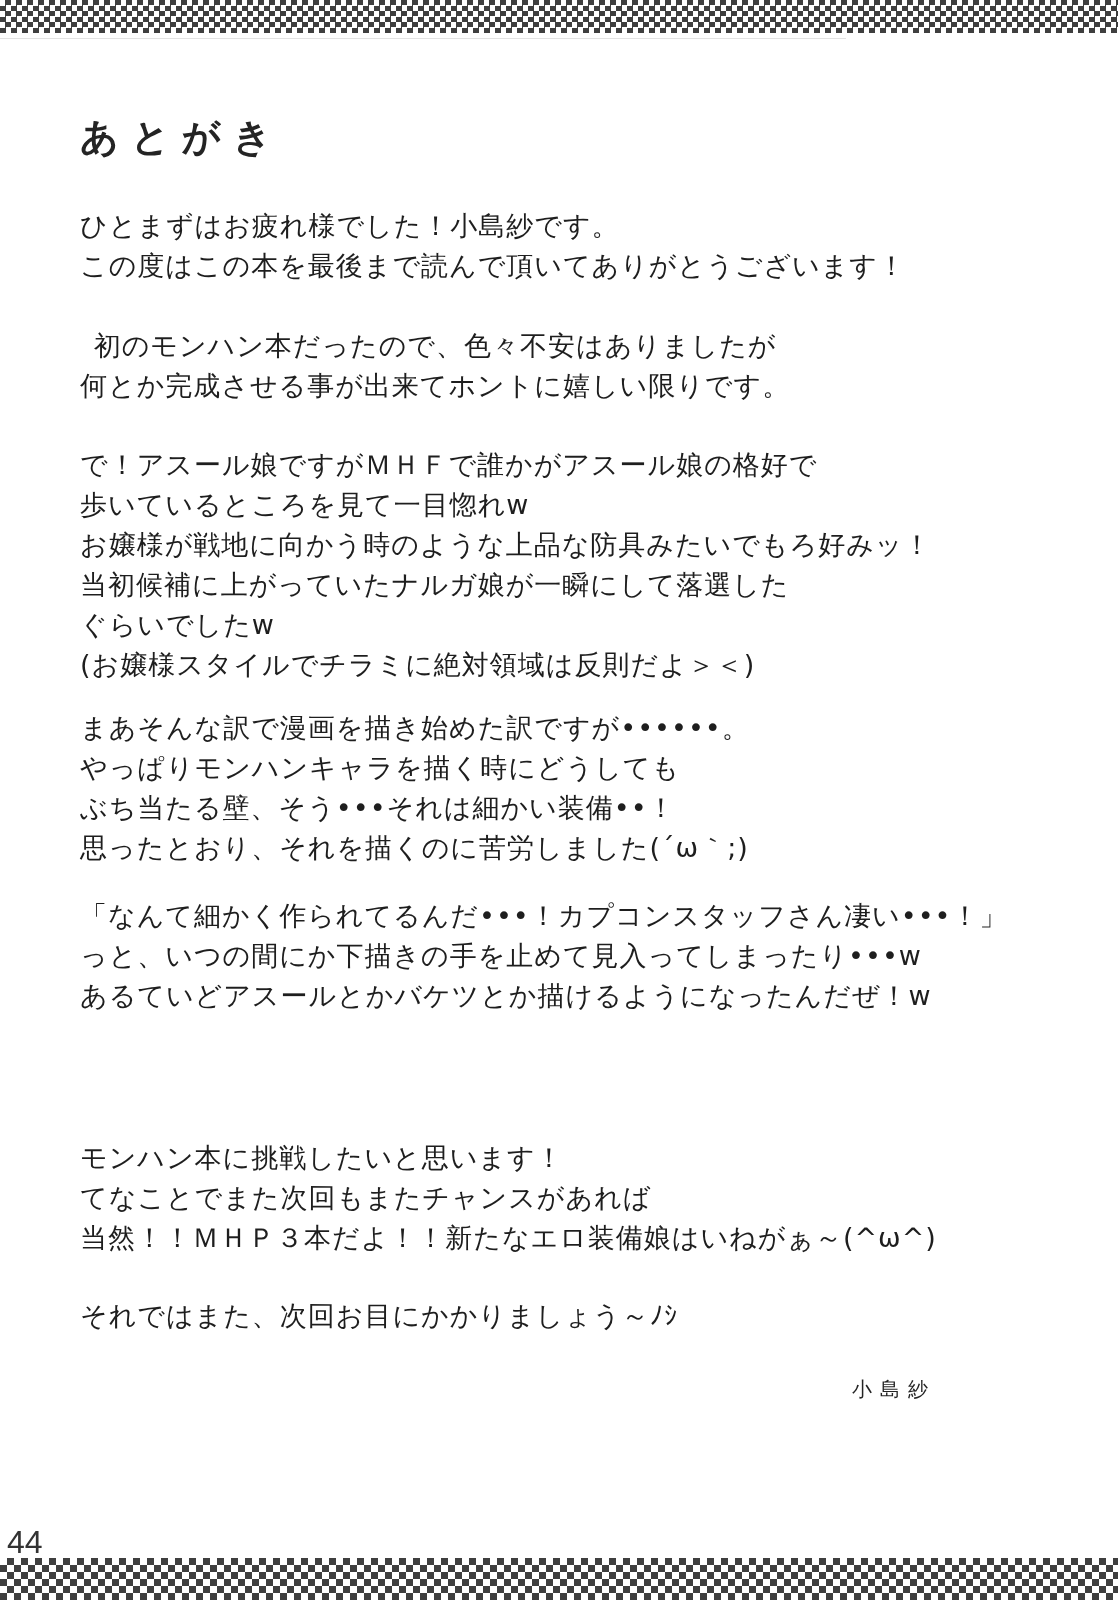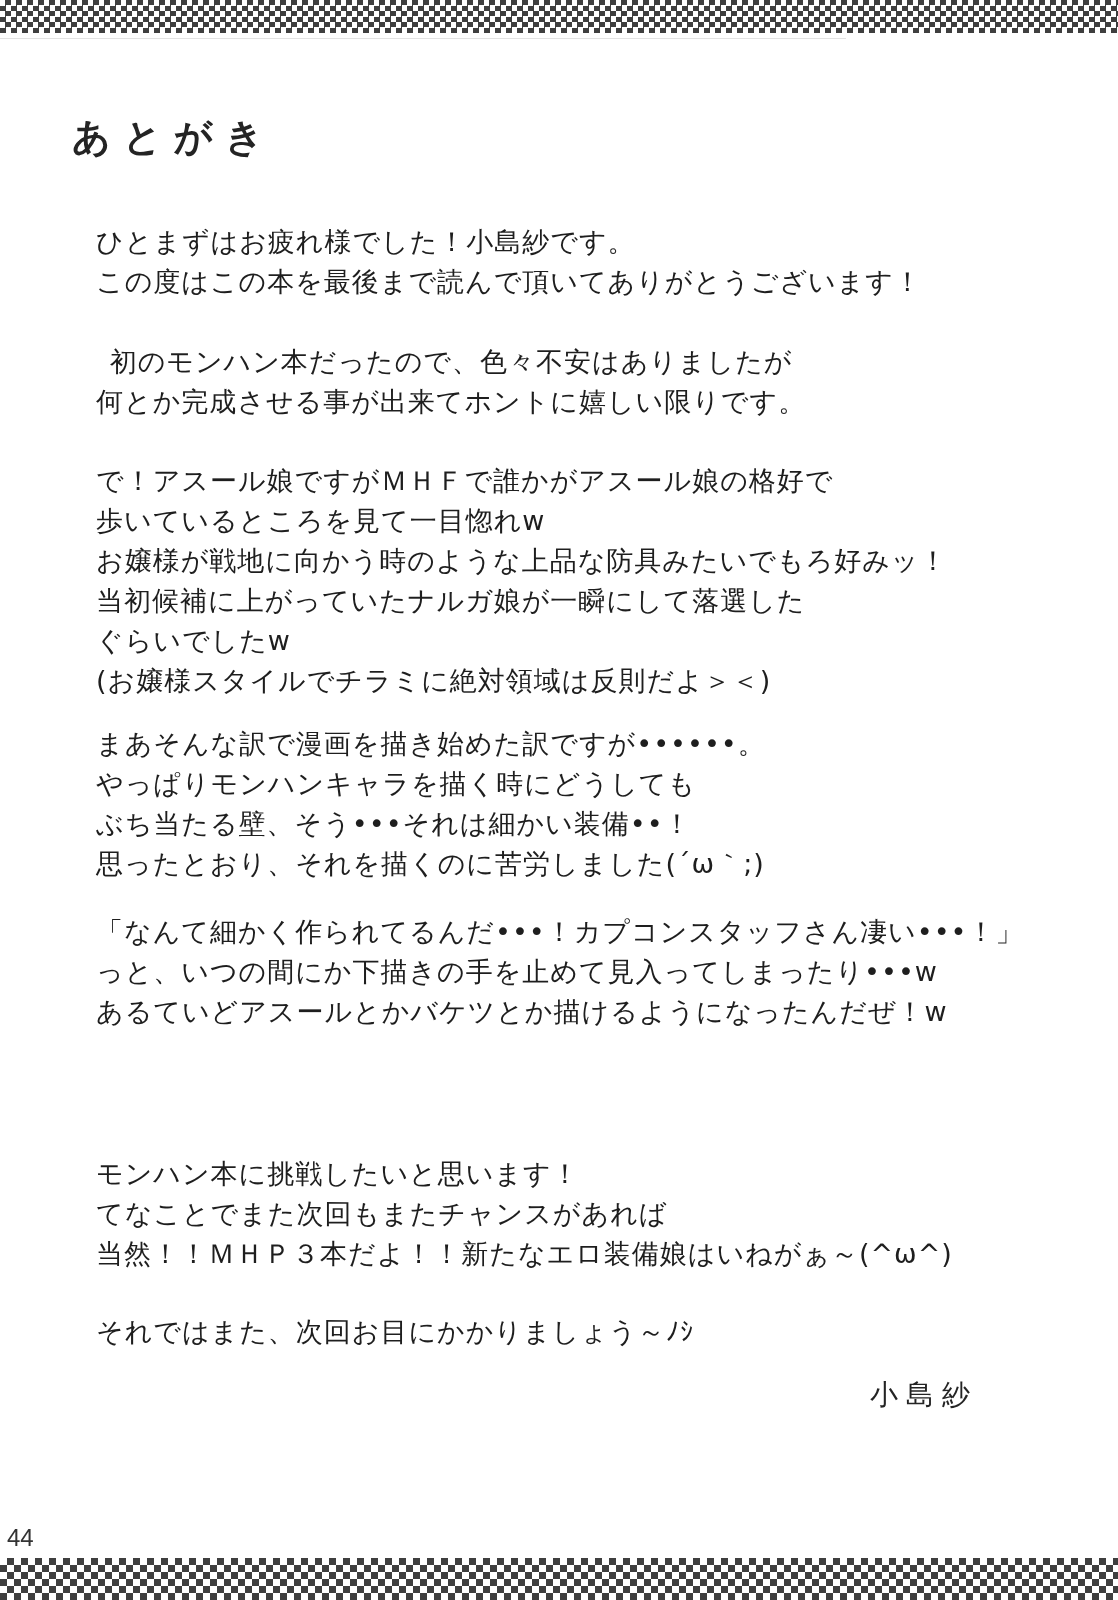--- a/index.html
+++ b/index.html
@@ -37,60 +37,60 @@
     position: absolute;
     top: 38px;
     left: 0;
     width: 846px;
     height: 1px;
     background: #e2e2e2;
   }
   .title {
     position: absolute;
     top: 112px;
-    left: 72px;
+    left: 80px;
     margin: 0;
     font-size: 38px;
     font-weight: 600;
     letter-spacing: 12px;
     color: #242424;
     white-space: nowrap;
   }
   .paragraph {
     position: absolute;
     left: 80px;
-    margin: 16px;
+    margin: 0;
     font-size: 27px;
     line-height: 40px;
     letter-spacing: 1px;
     white-space: nowrap;
     color: #1e1e1e;
   }
   .p1 { top: 206px; }
   .p2 { top: 326px; text-align: center; }
   .p3 { top: 445px; }
   .p4 { top: 708px; }
   .p5 { top: 896px; }
   .p6 { top: 1138px; }
   .p7 { top: 1296px; }
   .signature {
     position: absolute;
     top: 1376px;
-    left: 870px;
-    font-size: 28px;
+    left: 852px;
+    font-size: 20px;
     letter-spacing: 8px;
     white-space: nowrap;
     color: #242424;
   }
   .page-number {
     position: absolute;
     top: 1524px;
     left: 7px;
     font-family: "Liberation Sans", sans-serif;
-    font-size: 24px;
+    font-size: 32px;
     color: #333333;
   }
 </style>
 </head>
 <body>
 
 <div class="page">
   <div class="checker checker-top"></div>
   <div class="scan-line"></div>
 

